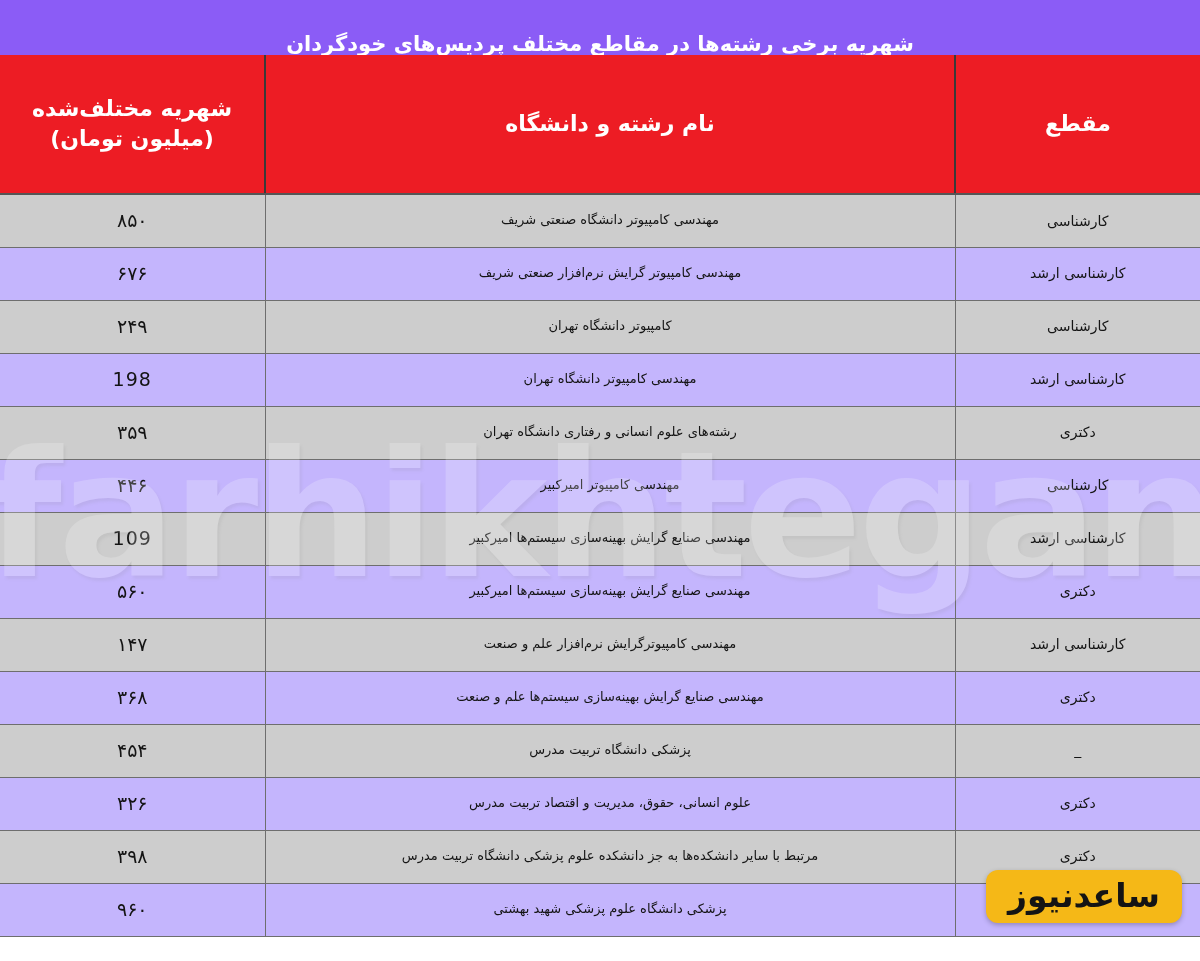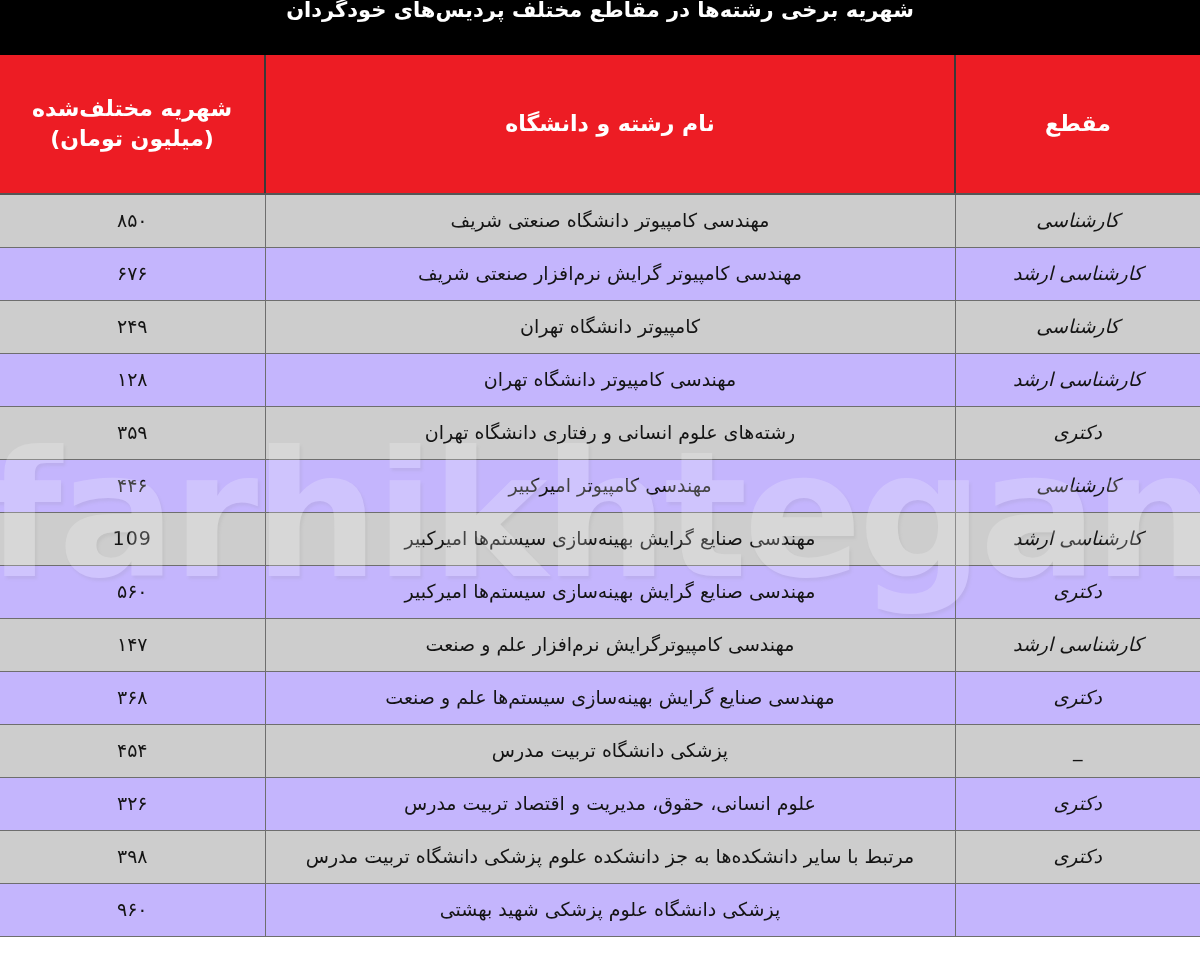--- a/index.html
+++ b/index.html
@@ -24,23 +24,23 @@
     overflow: hidden;
   }
 
   
   .title-bar {
     position: absolute;
     top: 0;
     left: 0;
     width: 1200px;
     height: 55px;
-    background: #000000;
+    background: #8b5cf6;
     display: flex;
-    align-items: flex-start;
+    align-items: flex-end;
     justify-content: center;
   }
   .title-text {
     color: #ffffff;
     font-size: 21px;
     font-weight: bold;
     letter-spacing: 0;
     line-height: 1;
     white-space: nowrap;
     direction: rtl;
@@ -95,22 +95,22 @@
     line-height: 1.3;
     background-clip: padding-box;
   }
   tbody td:first-child { border-right: none; }
   tbody td:last-child  { border-left: none; }
 
   tbody tr.row-shaded td { background: #CDCDCD; }
   tbody tr.row-plain  td { background: #c4b5fd; }
 
   td.cell-fee    { font-size: 19px; letter-spacing: 1px; }
-  td.cell-field  { font-size: 19px; }
-  td.cell-degree { font-size: 19px; font-style: italic; }
+  td.cell-field  { font-size: 13px; }
+  td.cell-degree { font-size: 14px; }
 
   
   .watermark {
     position: absolute;
     top: 120px;
     left: 0;
     width: 1200px;
     height: 790px;
     pointer-events: none;
     z-index: 5;
@@ -195,21 +195,21 @@
             <td class="cell-fee">۶۷۶</td>
           </tr>
           <tr class="row-shaded">
             <td class="cell-degree">کارشناسی</td>
             <td class="cell-field">کامپیوتر دانشگاه تهران</td>
             <td class="cell-fee">۲۴۹</td>
           </tr>
           <tr class="row-plain">
             <td class="cell-degree">کارشناسی ارشد</td>
             <td class="cell-field">مهندسی کامپیوتر دانشگاه تهران</td>
-            <td class="cell-fee">۱۲۸</td>
+            <td class="cell-fee">198</td>
           </tr>
           <tr class="row-shaded">
             <td class="cell-degree">دکتری</td>
             <td class="cell-field">رشته‌های علوم انسانی و رفتاری دانشگاه تهران</td>
             <td class="cell-fee">۳۵۹</td>
           </tr>
           <tr class="row-plain">
             <td class="cell-degree">کارشناسی</td>
             <td class="cell-field">مهندسی کامپیوتر امیرکبیر</td>
             <td class="cell-fee">۴۴۶</td>
@@ -251,14 +251,17 @@
           </tr>
           <tr class="row-plain">
             <td class="cell-degree"></td>
             <td class="cell-field">پزشکی دانشگاه علوم پزشکی شهید بهشتی</td>
             <td class="cell-fee">۹۶۰</td>
           </tr>
         </tbody>
     </table>
   </div>
 
+  <div class="logo-badge">
+    <span class="logo-text">ساعدنیوز</span>
+  </div>
 
 </div>
 
 </body></html>

